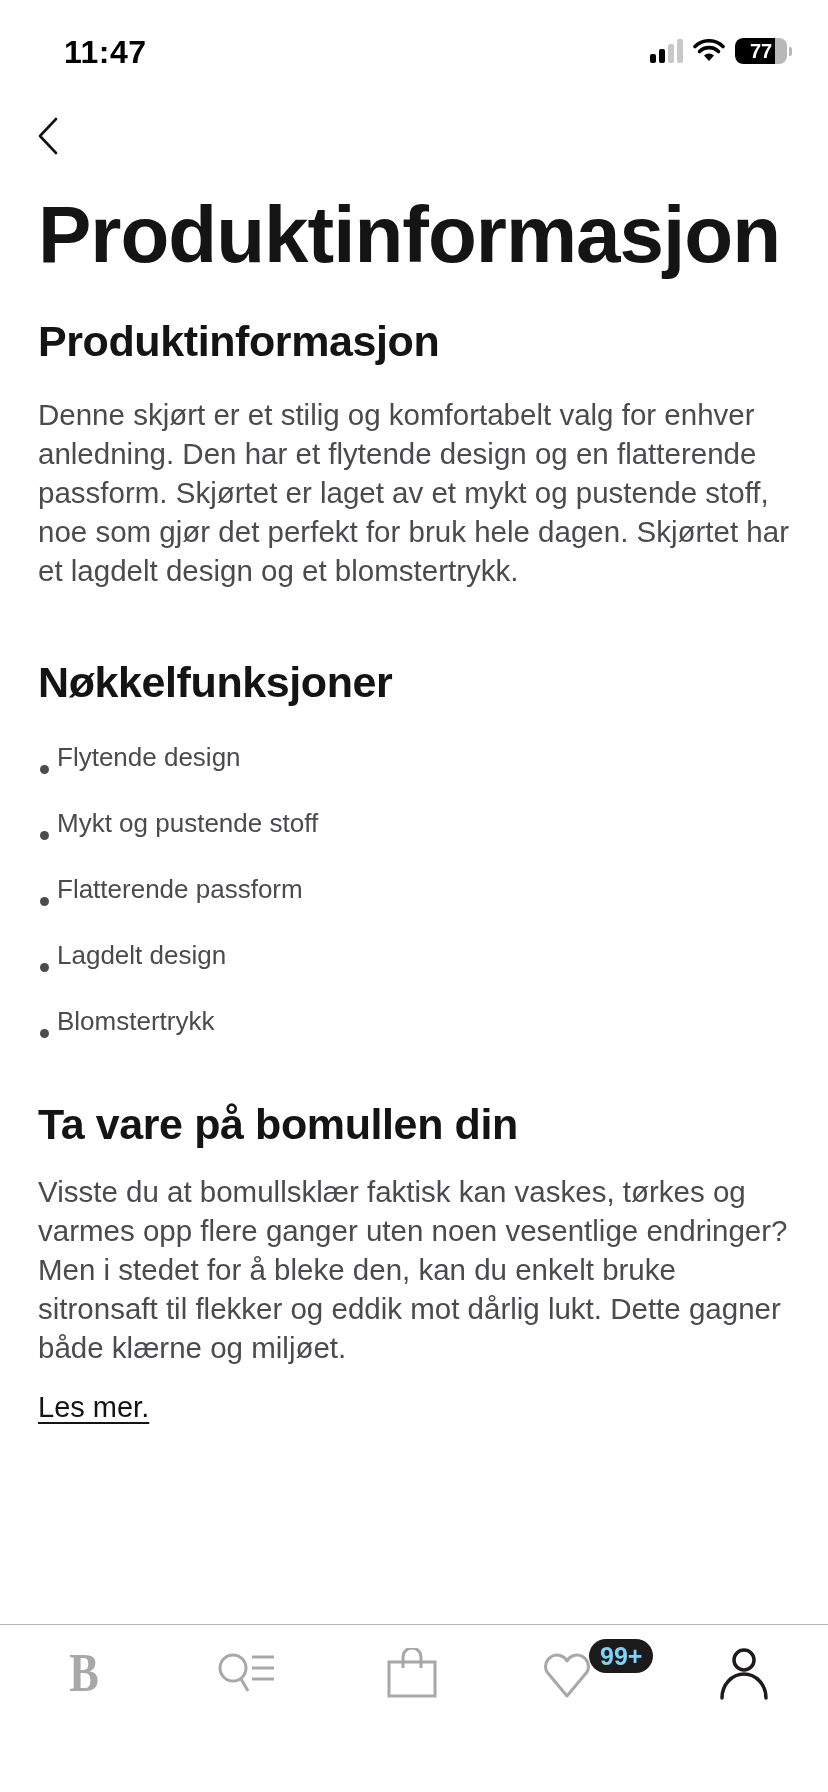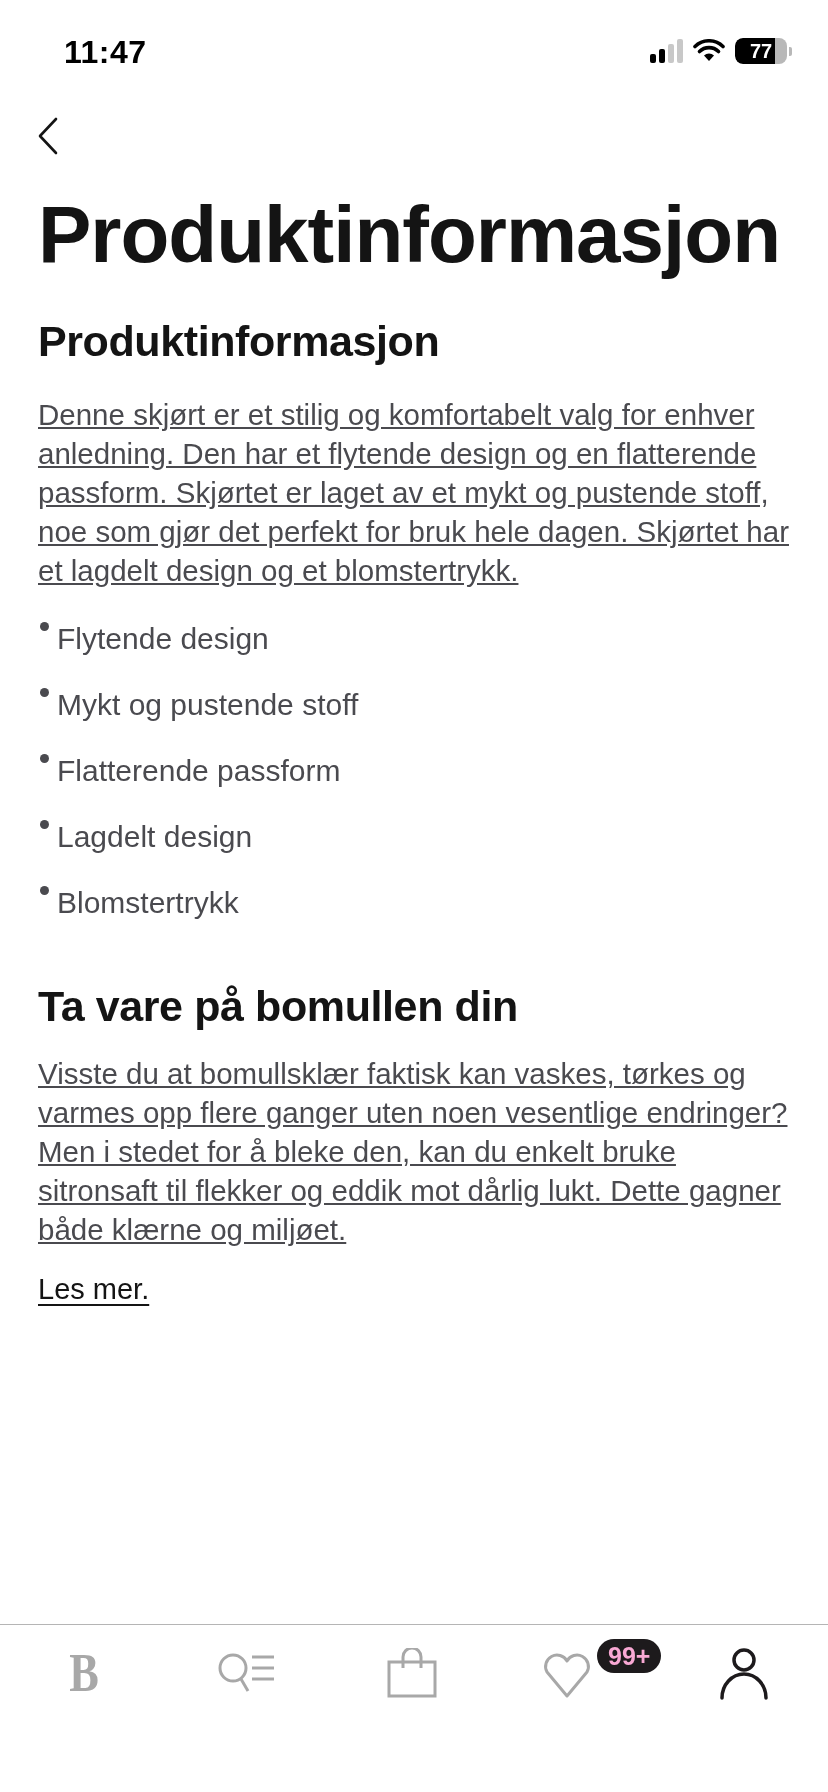--- a/index.html
+++ b/index.html
@@ -18,23 +18,23 @@
     .battery-text { position: relative; z-index: 1; width: 100%; text-align: center; color: #fff; font-size: 20px; font-weight: 700; }
     .battery-cap { width: 3px; height: 9px; background: #b8b8b8; border-radius: 0 2px 2px 0; margin-left: -8px; }
 
     
     .back-button { position: absolute; left: 30px; top: 112px; width: 36px; height: 48px; display: flex; align-items: center; justify-content: center; cursor: pointer; }
 
     
     .content { position: absolute; left: 38px; top: 188px; width: 760px; }
     .page-title { font-size: 80px; font-weight: 700; letter-spacing: -1px; line-height: 94px; color: #141414; }
     .section-title { font-size: 43px; font-weight: 700; letter-spacing: -0.4px; line-height: 52px; color: #141414; }
-    .body-text { font-size: 29.5px; line-height: 39px; color: #4a4a4f; text-decoration: underline; }
+    .body-text { font-size: 29.5px; line-height: 39px; color: #4a4a4f; }
     .bullet-list { list-style: none; }
-    .bullet-list li { font-size: 30px; line-height: 34px; color: #4a4a4f; display: flex; align-items: flex-start; margin-top: 32px; }
+    .bullet-list li { font-size: 26px; line-height: 34px; color: #4a4a4f; display: flex; align-items: flex-end; margin-top: 32px; }
     .bullet-list li .dot { display: inline-block; width: 9px; height: 9px; border-radius: 50%; background: #4a4a4f; margin-right: 8px; margin-left: 2px; }
 
     .s1-title { margin-top: 33px; }
     .s1-body { margin-top: 28px; }
     .s2-title { margin-top: 66px; }
     .s2-list { margin-top: 26px; }
     .s3-title { margin-top: 66px; }
     .s3-list { margin-top: 26px; }
     .s4-title { margin-top: 60px; }
     .s4-body { margin-top: 22px; }
@@ -42,21 +42,21 @@
 
     
     .tab-bar { position: absolute; left: 0; top: 1624px; width: 828px; height: 168px; border-top: 1.5px solid #b5b5b5; background: #fff; }
     .tab { position: absolute; top: 16px; width: 80px; height: 64px; display: flex; align-items: center; justify-content: center; cursor: pointer; }
     .tab-home { left: 44px; }
     .tab-search { left: 207px; }
     .tab-bag { left: 372px; }
     .tab-wishlist { left: 537px; }
     .tab-profile { left: 704px; }
     .logo-b { font-family: "Liberation Serif", serif; font-size: 54px; font-weight: 700; color: #a8a8a8; transform: scaleX(0.82); line-height: 1; }
-    .badge { position: absolute; left: 60px; top: -2px; background: #1d1a1c; color: #f9a8d4; font-size: 25px; font-weight: 700; padding: 2px 11px; border-radius: 18px; line-height: 30px; }
+    .badge { position: absolute; left: 52px; top: -2px; background: #1d1a1c; color: #7dd3fc; font-size: 25px; font-weight: 700; padding: 2px 11px; border-radius: 18px; line-height: 30px; }
   </style>
 </head>
 <body>
 
 <div class="status-bar">
   <div class="status-time">11:47</div>
   <div class="status-icons">
     <div class="signal">
       <span style="height:9px"></span>
       <span style="height:14px"></span>
@@ -83,20 +83,21 @@
     <path d="M20 2 L4 19 L20 36" stroke="#141414" stroke-width="2.6" fill="none" stroke-linecap="round" stroke-linejoin="round"></path>
   </svg>
 </div>
 
 <div class="content">
   <h1 class="page-title">Produktinformasjon</h1>
 
   <h2 class="section-title s1-title">Produktinformasjon</h2>
   <p class="body-text s1-body">Denne skjørt er et stilig og komfortabelt valg for enhver anledning. Den har et flytende design og en flatterende passform. Skjørtet er laget av et mykt og pustende stoff, noe som gjør det perfekt for bruk hele dagen. Skjørtet har et lagdelt design og et blomstertrykk.</p>
 
+  <h2 class="section-title s2-title">Nøkkelfunksjoner</h2>
   <ul class="bullet-list s2-list">
     <li>
         <span class="dot"></span>
         <span>Flytende design</span>
       </li>
     <li>
         <span class="dot"></span>
         <span>Mykt og pustende stoff</span>
       </li>
     <li>

